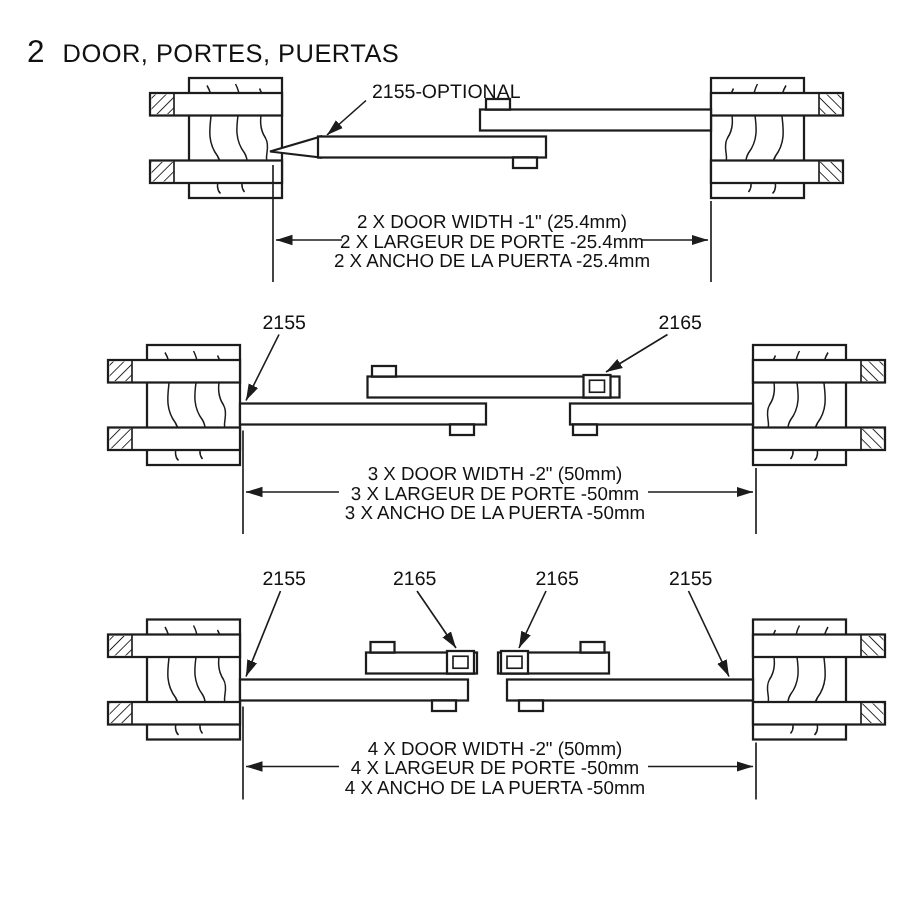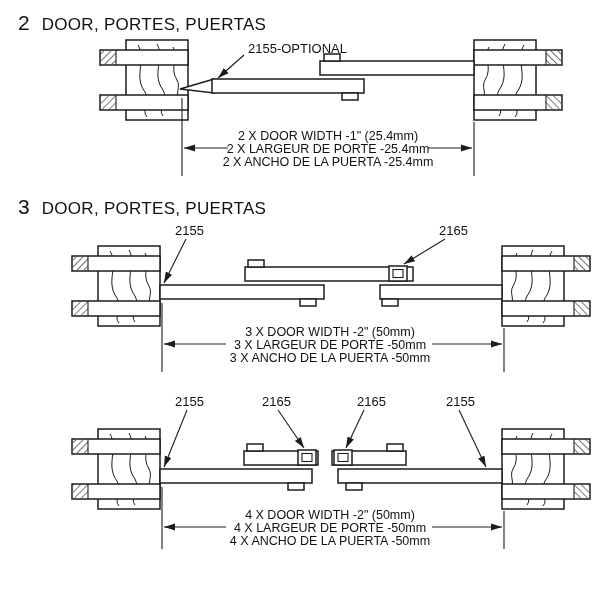--- a/index.html
+++ b/index.html
@@ -1,18 +1,18 @@
 <!DOCTYPE html>
 <html><head>
 <meta charset="utf-8">
 <style>
   * { box-sizing: border-box; margin: 0; padding: 0; }
   html, body { width: 600px; height: 600px; background: #ffffff; overflow: hidden; }
   body { font-family: "Liberation Sans", sans-serif; color: #111; }
-  .page { padding: 8px 0 0 12px; }
+  .page { padding: 20px 0 0 12px; }
   .section + .section { margin-top: 6px; }
   h2.heading { font-weight: 400; margin: 0 0 0 6px; white-space: nowrap; }
   .num { font-size: 21px; margin-right: 12px; }
   .title { font-size: 17px; letter-spacing: 0.3px; }
   svg.diagram { display: block; }
   svg text { fill: #111; }
   .lbl { font-family: "Liberation Sans", sans-serif; font-size: 13px; }
   .dim { font-family: "Liberation Sans", sans-serif; font-size: 12.5px; }
   .draw { fill: #fff; stroke: #1c1c1c; stroke-width: 1.5; }
   .thin { stroke: #1c1c1c; stroke-width: 1.1; fill: none; }
@@ -68,23 +68,20 @@
       <line class="xline" x1="462" y1="86" x2="462" y2="140"></line>
       <line class="xline" x1="216" y1="112" x2="172" y2="112" marker-end="url(#arr)"></line>
       <line class="xline" x1="416" y1="112" x2="460" y2="112" marker-end="url(#arr)"></line>
       <text class="dim" x="316" y="104" text-anchor="middle">2 X DOOR WIDTH -1" (25.4mm)</text>
       <text class="dim" x="316" y="117" text-anchor="middle">2 X LARGEUR DE PORTE -25.4mm</text>
       <text class="dim" x="316" y="130" text-anchor="middle">2 X ANCHO DE LA PUERTA -25.4mm</text>
     </svg>
   </div>
 
   <div class="section">
-    <h2 class="heading">
-      <span class="num">3</span><span class="title">DOOR, PORTES, PUERTAS</span>
-    </h2>
     <svg class="diagram" width="600" height="165" viewBox="0 0 600 165">
       <use href="#postL" transform="translate(60,26)"></use>
       <use href="#postL" transform="translate(578,26) scale(-1,1)"></use>
 
       <rect class="draw" x="148" y="65" width="164" height="14"></rect>
       <rect class="draw" x="368" y="65" width="122" height="14"></rect>
       <rect class="draw" x="233" y="47" width="168" height="14"></rect>
       <rect class="draw" x="236" y="40" width="16" height="7"></rect>
       <rect class="draw" x="288" y="79" width="16" height="7"></rect>
       <rect class="draw" x="370" y="79" width="16" height="7"></rect>

